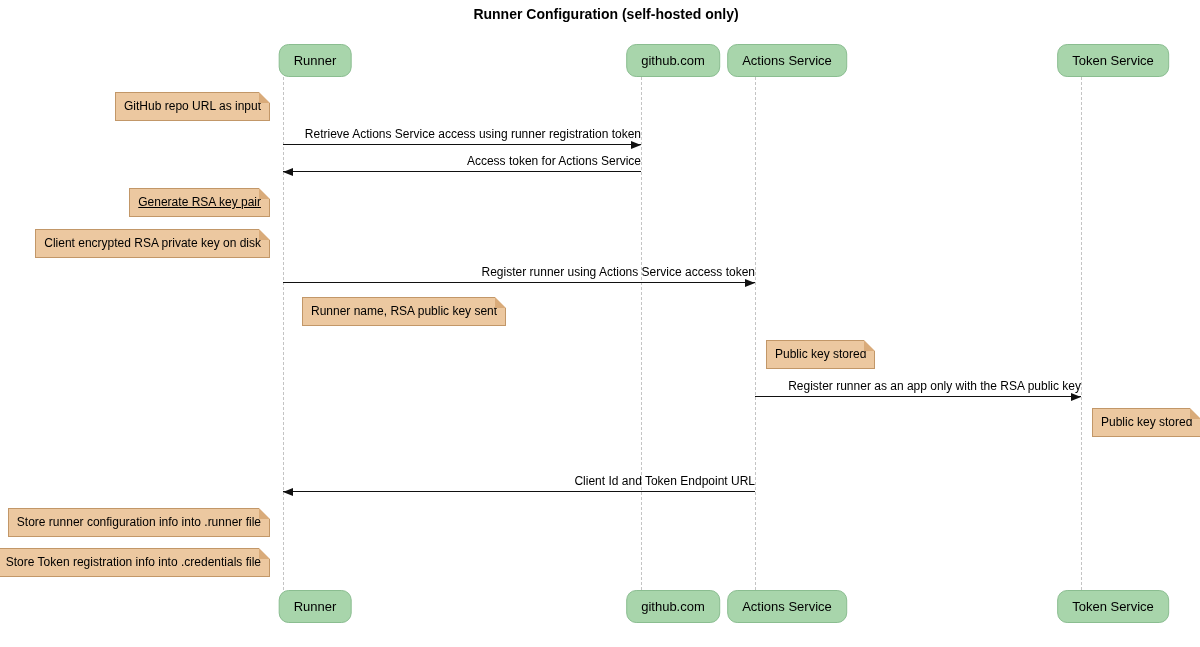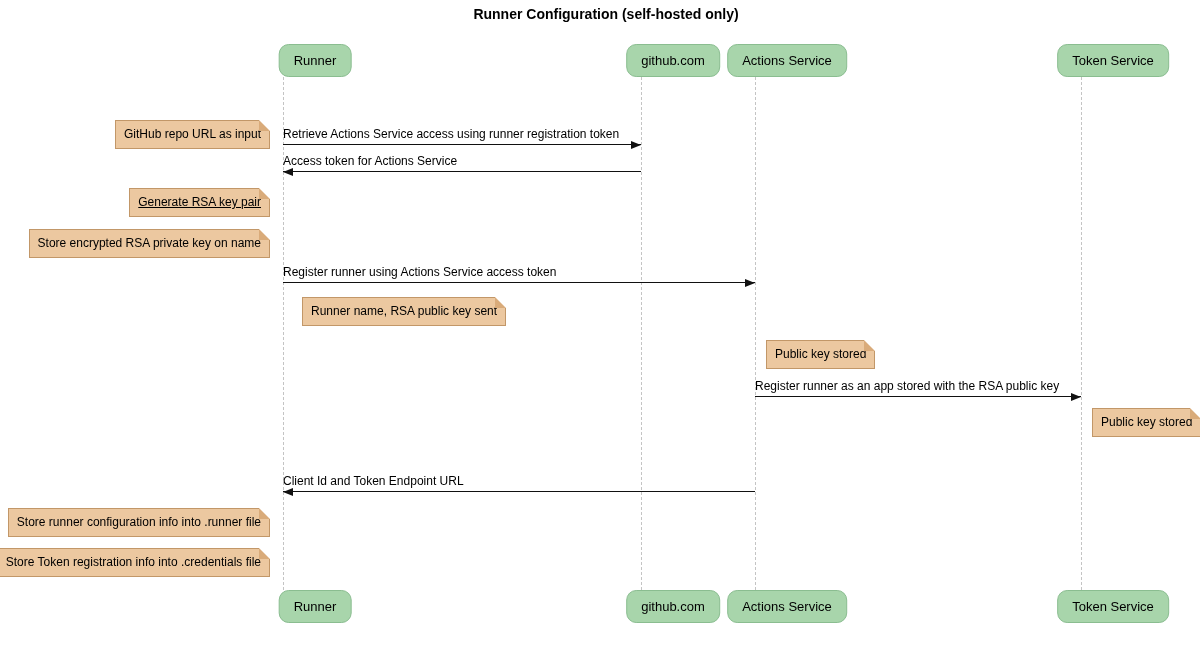--- a/index.html
+++ b/index.html
@@ -39,21 +39,21 @@
   .note::before {
     content:""; position:absolute; top:-1px; right:-1px;
     border-width:0 11px 11px 0; border-style:solid;
     
     border-color:var(--note-fold) #ffffff;
   }
 
   .message { position:absolute; height:20px; }
   .message .lbl {
     position:absolute; left:0; right:0; bottom:4px;
-    text-align:left; font-size:12px; white-space:nowrap;margin-top:48px;
+    text-align:right; font-size:12px; white-space:nowrap;margin-top:48px;
   }
   .message .line {
     position:absolute; left:0; right:0; bottom:0; height:1px;
     background:var(--arrow-color);
   }
   .arrowhead {
     position:absolute; bottom:-4px; width:0; height:0;
     border-top:4px solid transparent; border-bottom:4px solid transparent;
   }
   .arrowhead.right { right:0; border-left:10px solid var(--arrow-color); }
@@ -69,23 +69,23 @@
     <div class="participant" style="left: 283px; top: 590px;">Runner</div>
     <div class="lifeline" style="left: 641px; top: 77px; height: 513px;"></div>
     <div class="participant" style="left: 641px; top: 44px;">github.com</div>
     <div class="participant" style="left: 641px; top: 590px;">github.com</div>
     <div class="lifeline" style="left: 755px; top: 77px; height: 513px;"></div>
     <div class="participant" style="left: 755px; top: 44px;">Actions Service</div>
     <div class="participant" style="left: 755px; top: 590px;">Actions Service</div>
     <div class="lifeline" style="left: 1081px; top: 77px; height: 513px;"></div>
     <div class="participant" style="left: 1081px; top: 44px;">Token Service</div>
     <div class="participant" style="left: 1081px; top: 590px;">Token Service</div>
-    <div class="note" style="top: 92px; right: 930px; margin-top: 28px;">GitHub repo URL as input</div>
+    <div class="note" style="top: 92px; right: 930px;">GitHub repo URL as input</div>
     <div class="note" style="top: 188px; right: 930px; text-decoration: underline;">Generate RSA key pair</div>
-    <div class="note" style="top: 229px; right: 930px;">Store encrypted RSA private key on name</div>
+    <div class="note" style="top: 229px; right: 930px;">Client encrypted RSA private key on disk</div>
     <div class="note" style="top: 297px; left: 294px; margin-left: 8px;">Runner name, RSA public key sent</div>
     <div class="note" style="top: 340px; left: 766px;">Public key stored</div>
     <div class="note" style="top: 408px; left: 1092px;">Public key stored</div>
     <div class="note" style="top: 508px; right: 930px;">Store runner configuration info into .runner file</div>
     <div class="note" style="top: 548px; right: 930px;">Store Token registration info into .credentials file</div>
     <div class="message" style="left: 283px; top: 125px; width: 358px;">
       <div class="lbl">Retrieve Actions Service access using runner registration token</div>
       <div class="line"></div>
       <div class="arrowhead right"></div>
     </div>
@@ -93,21 +93,21 @@
       <div class="lbl">Access token for Actions Service</div>
       <div class="line"></div>
       <div class="arrowhead left"></div>
     </div>
     <div class="message" style="left: 283px; top: 263px; width: 472px;">
       <div class="lbl">Register runner using Actions Service access token</div>
       <div class="line"></div>
       <div class="arrowhead right"></div>
     </div>
     <div class="message" style="left: 755px; top: 377px; width: 326px;">
-      <div class="lbl">Register runner as an app stored with the RSA public key</div>
+      <div class="lbl">Register runner as an app only with the RSA public key</div>
       <div class="line"></div>
       <div class="arrowhead right"></div>
     </div>
     <div class="message" style="left: 283px; top: 472px; width: 472px;">
       <div class="lbl">Client Id and Token Endpoint URL</div>
       <div class="line"></div>
       <div class="arrowhead left"></div>
     </div>
   </div>
 

